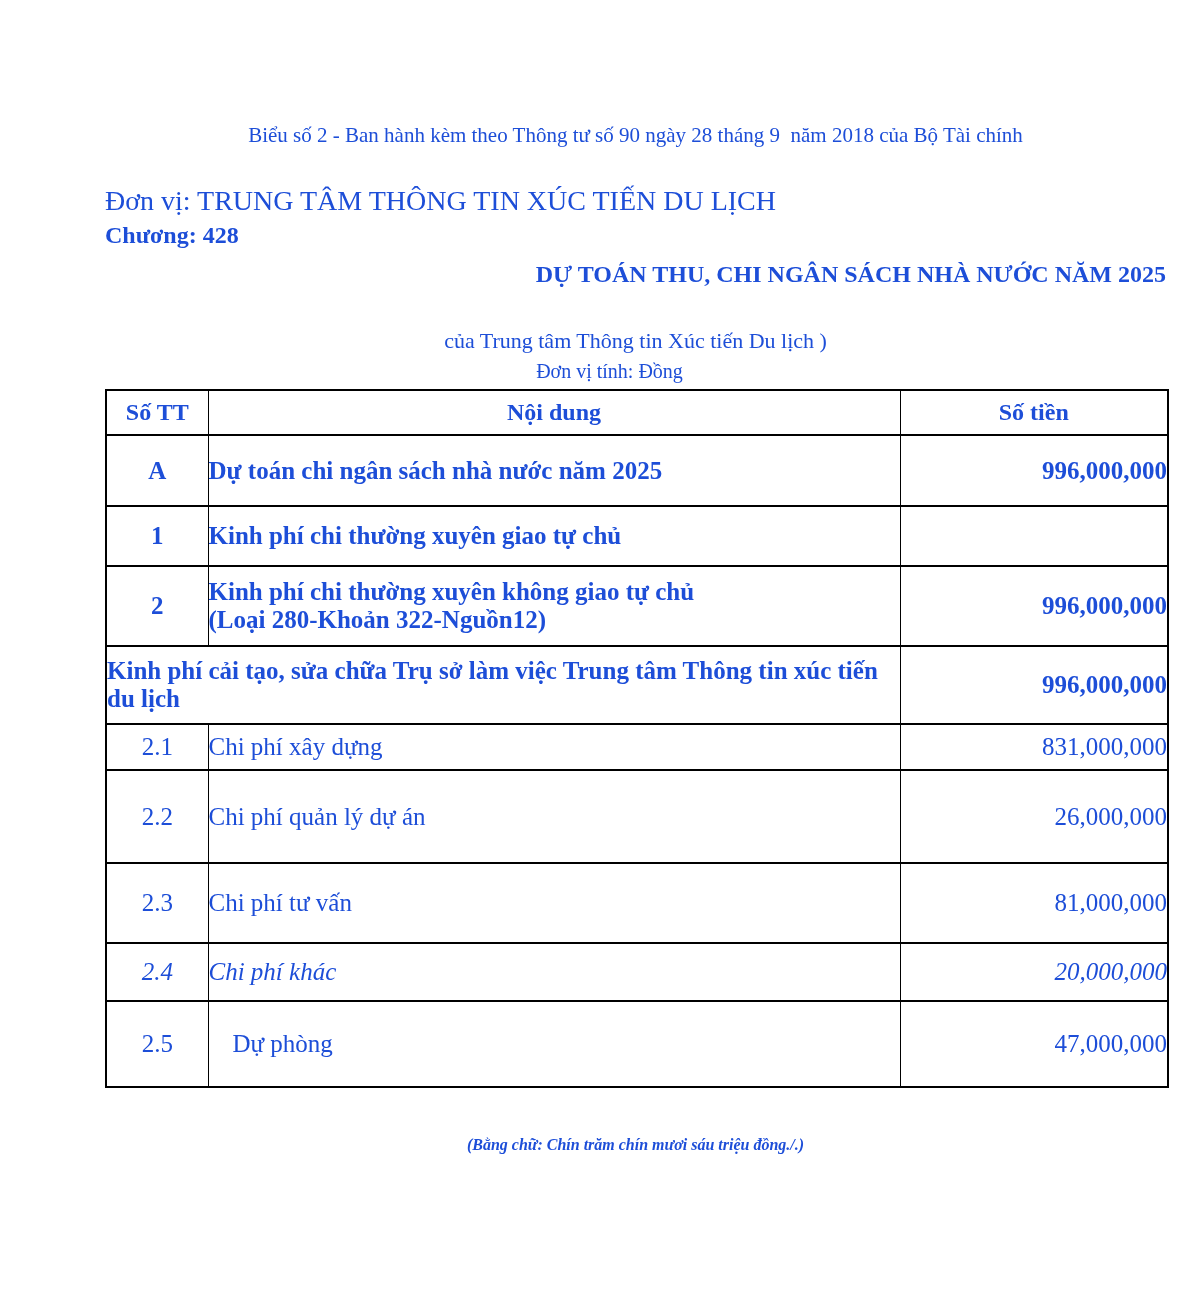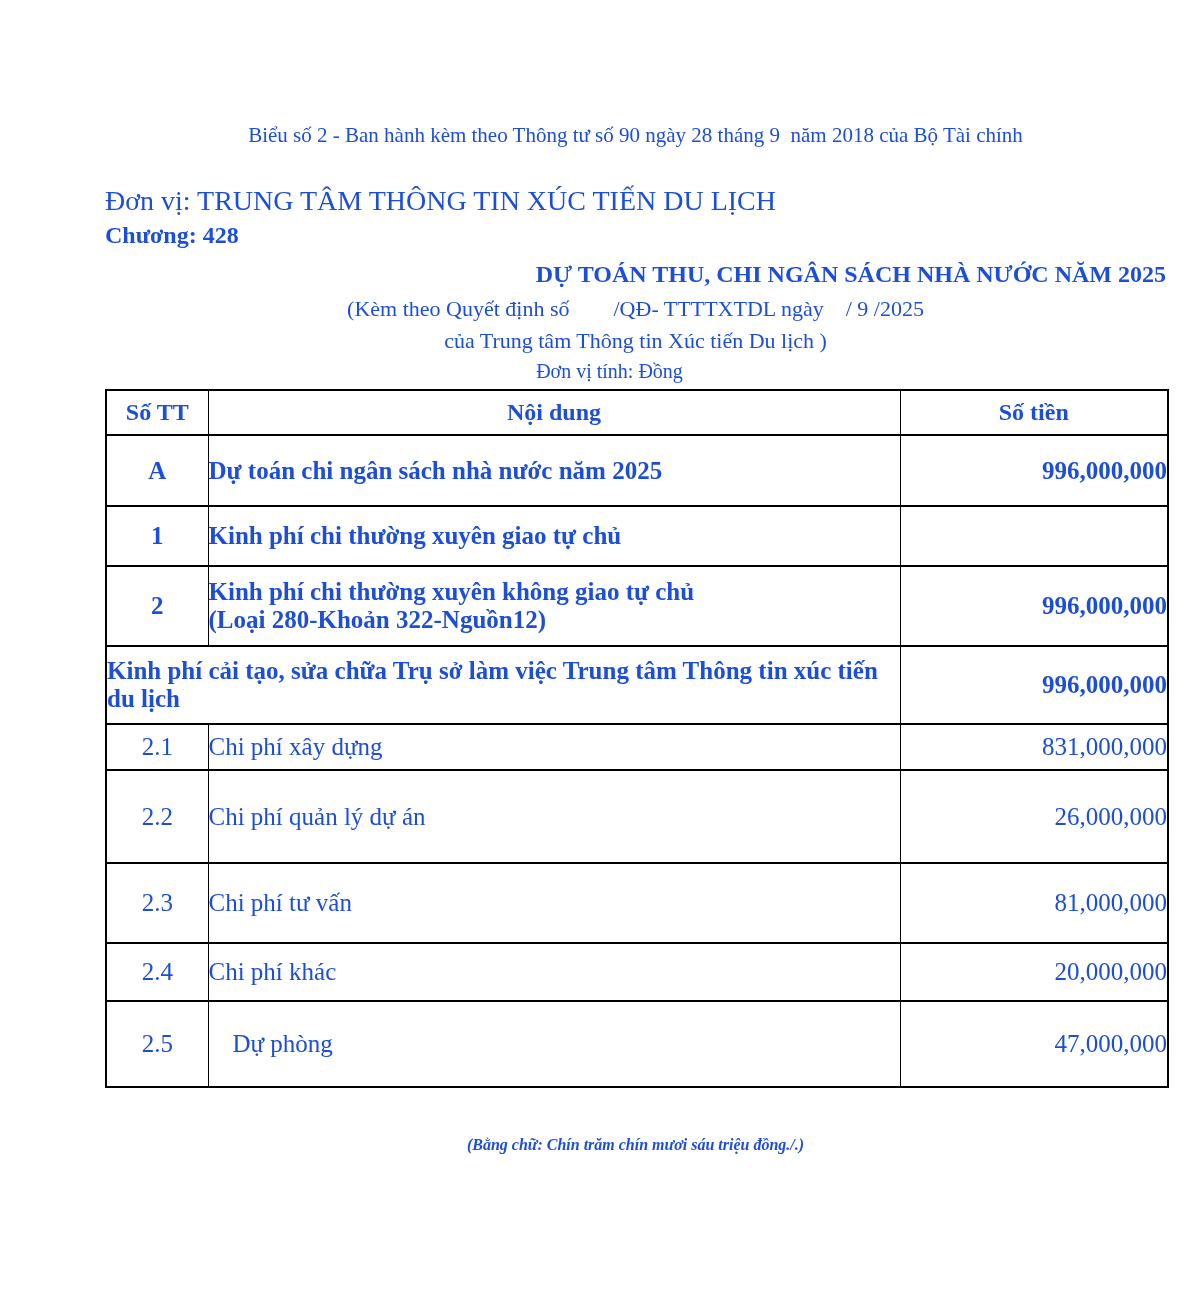--- a/index.html
+++ b/index.html
@@ -88,21 +88,21 @@
   tr.bold td { font-weight: bold; }
 
   tr.rh-hdr th { height: 43px; }
   tr.rh-a  td { height: 69px; }
   tr.rh-1  td { height: 58px; }
   tr.rh-2  td { height: 78px; }
   tr.rh-m  td { height: 76px; }
   tr.rh-21 td { height: 44px; }
   tr.rh-22 td { height: 91px; }
   tr.rh-23 td { height: 78px; }
-  tr.rh-24 td { height: 56px; }
+  tr.rh-24 td { height: 56px; font-style: italic; }
   tr.rh-25 td { height: 84px; }
 
   .amount-words {
     top: 1136px;
     text-align: center;
     font-size: 16px;
     font-weight: bold;
     font-style: italic;
   }
 </style>
@@ -112,21 +112,20 @@
 <div class="page">
 
   <div class="abs header-note">Biểu số 2 - Ban hành kèm theo Thông tư số 90 ngày 28 tháng 9  năm 2018 của Bộ Tài chính</div>
 
   <div class="abs unit-line">Đơn vị: TRUNG TÂM THÔNG TIN XÚC TIẾN DU LỊCH</div>
 
   <div class="abs chapter-line">Chương: 428</div>
 
   <div class="abs doc-title">DỰ TOÁN THU, CHI NGÂN SÁCH NHÀ NƯỚC NĂM 2025</div>
 
-  <div class="abs subtitle1">(Kèm theo Quyết định số        /QĐ- TTTTXTDL ngày    / 9 /2025</div>
 
   <div class="abs subtitle2">của Trung tâm Thông tin Xúc tiến Du lịch )</div>
 
   <div class="abs unit-note">Đơn vị tính: Đồng</div>
 
   <table class="budget">
     <colgroup>
       <col style="width:102px">
       <col style="width:692px">
       <col style="width:268px">

